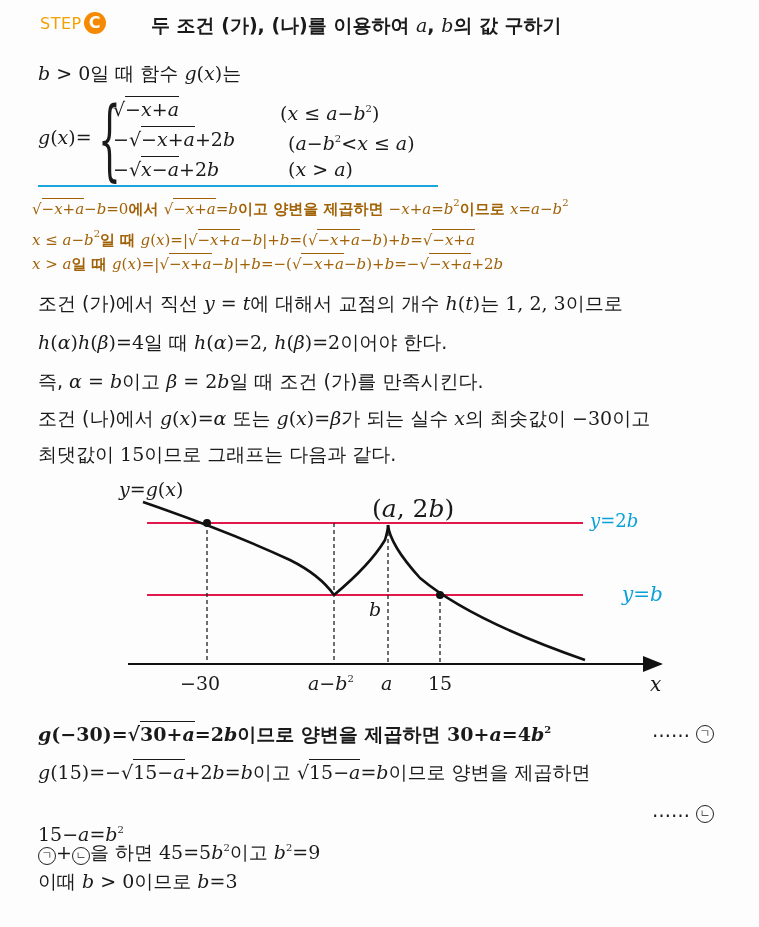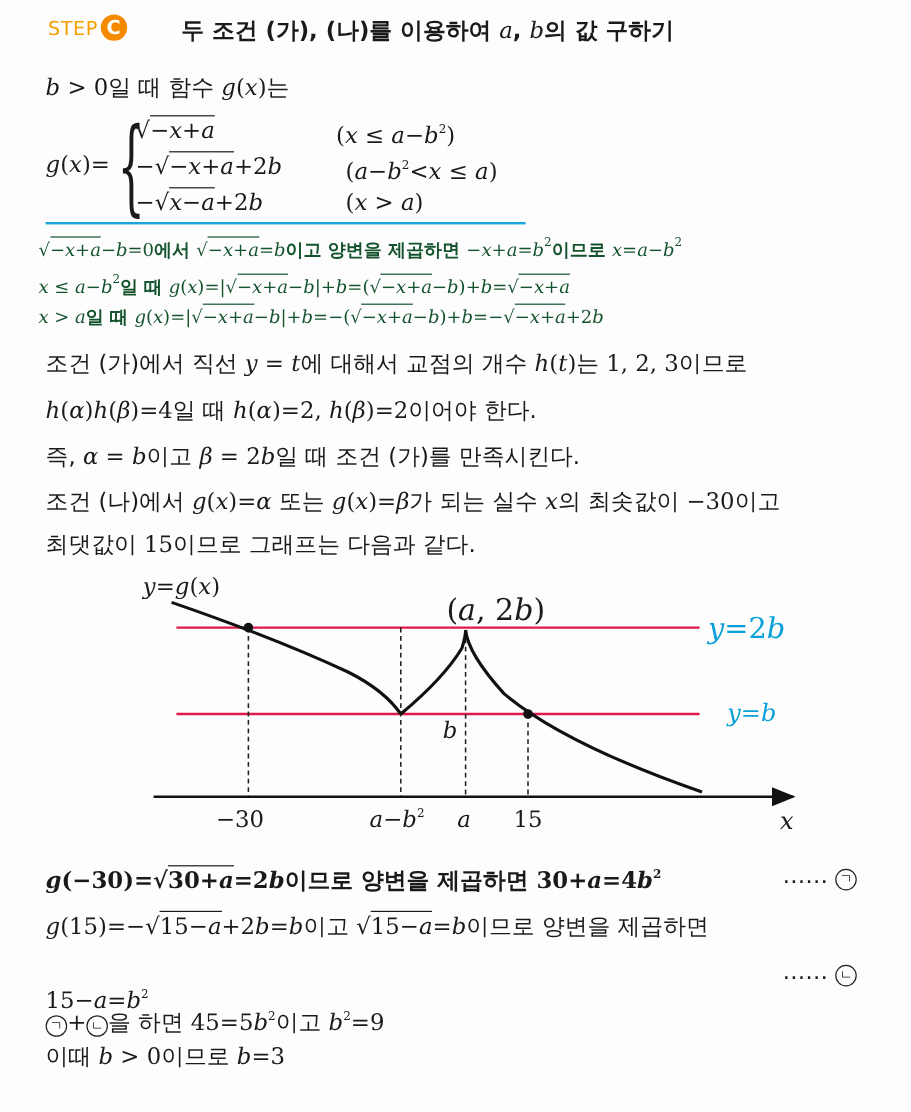--- a/index.html
+++ b/index.html
@@ -6,21 +6,21 @@
   body { width:759px; height:927px; position:relative; overflow:hidden;
          font-family:"DejaVu Sans","Liberation Sans",sans-serif; color:#1a1a1a; }
   .abs { position:absolute; white-space:nowrap; }
   .m { font-family:"DejaVu Serif","Liberation Serif",serif; font-style:italic; }
   .n { font-family:"DejaVu Serif","Liberation Serif",serif; font-style:normal; }
   .line { font-size:19px; line-height:26px; }
   .step { color:#f5a000; font-weight:normal; font-size:16px; letter-spacing:0.5px; }
   .stepc { display:inline-block; width:22px; height:22px; border-radius:50%; background:#f58a00;
            color:#fff; font-size:16px; text-align:center; line-height:22px; font-weight:bold; margin-left:2px; vertical-align:1px;}
   .title { font-weight:bold; font-size:19px; }
-  .blue { color:#14532d; font-size:15px; line-height:20px; }
+  .blue { color:#a16207; font-size:15px; line-height:20px; }
   .blue .k { font-weight:bold; }
   .sq { border-top:1.5px solid currentColor; padding-top:1px; }
   .rad { font-family:"DejaVu Serif",serif; font-style:normal; }
   .brace { font-size:60px; line-height:60px; font-family:"DejaVu Serif",serif; font-weight:100; }
   sup { font-size:10px; vertical-align:8px; }
   .circ { display:inline-block; width:16px; height:16px; border:1.3px solid #222; border-radius:50%;
           font-size:11px; text-align:center; line-height:16px; font-style:normal; font-family:"DejaVu Sans",sans-serif; }
   .cyan-lbl { color:#0aa0d8; }
 </style>
 </head>
@@ -113,24 +113,24 @@
   <circle cx="207" cy="523" r="4" fill="#111"></circle>
   <circle cx="440" cy="595" r="4" fill="#111"></circle>
 </svg>
 
 <div class="abs" style="left:119px; top:478px; font-size:19px;">
   <span class="m">y</span><span class="n">=</span><span class="m">g</span><span class="n">(</span><span class="m">x</span><span class="n">)</span>
 </div>
 <div class="abs" style="left:372px; top:494px; font-size:25px;">
   <span class="n">(</span><span class="m">a</span><span class="n">, 2</span><span class="m">b</span><span class="n">)</span>
 </div>
-<div class="abs cyan-lbl" style="left:590px; top:510px; font-size:24px;">
+<div class="abs cyan-lbl" style="left:590px; top:510px; font-size:18px;">
   <span class="m">y</span><span class="n">=2</span><span class="m">b</span>
 </div>
-<div class="abs cyan-lbl" style="left:606px; top:582px; font-size:20px;">
+<div class="abs cyan-lbl" style="left:622px; top:582px; font-size:20px;">
   <span class="m">y</span><span class="n">=</span><span class="m">b</span>
 </div>
 <div class="abs" style="left:369px; top:598px; font-size:19px;"><span class="m">b</span></div>
 <div class="abs" style="left:180px; top:672px; font-size:19px;"><span class="n">−30</span></div>
 <div class="abs" style="left:308px; top:672px; font-size:19px;"><span class="m">a</span><span class="n">−</span><span class="m">b</span><sup class="n">2</sup></div>
 <div class="abs" style="left:381px; top:672px; font-size:19px;"><span class="m">a</span></div>
 <div class="abs" style="left:428px; top:672px; font-size:19px;"><span class="n">15</span></div>
 <div class="abs" style="left:650px; top:672px; font-size:20px;"><span class="m">x</span></div>
 
 <div class="abs line" style="left:38px; top:717px;font-weight:bold;">

